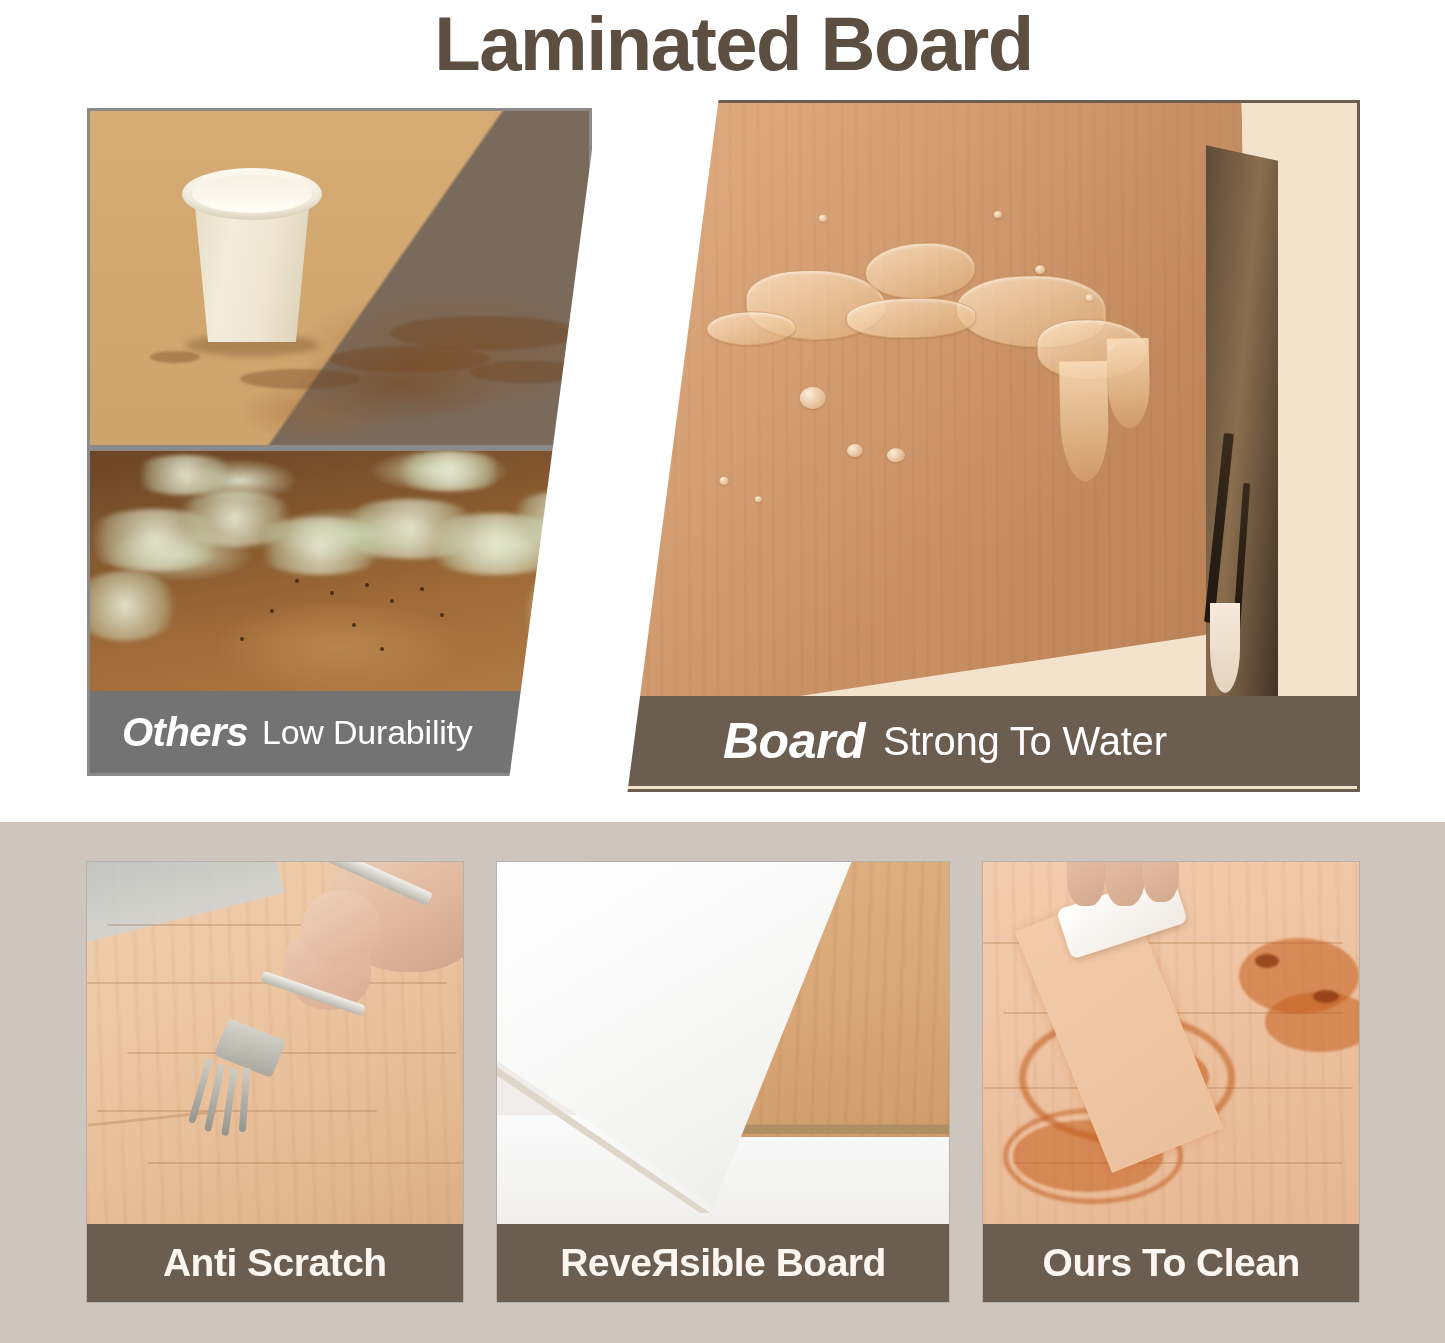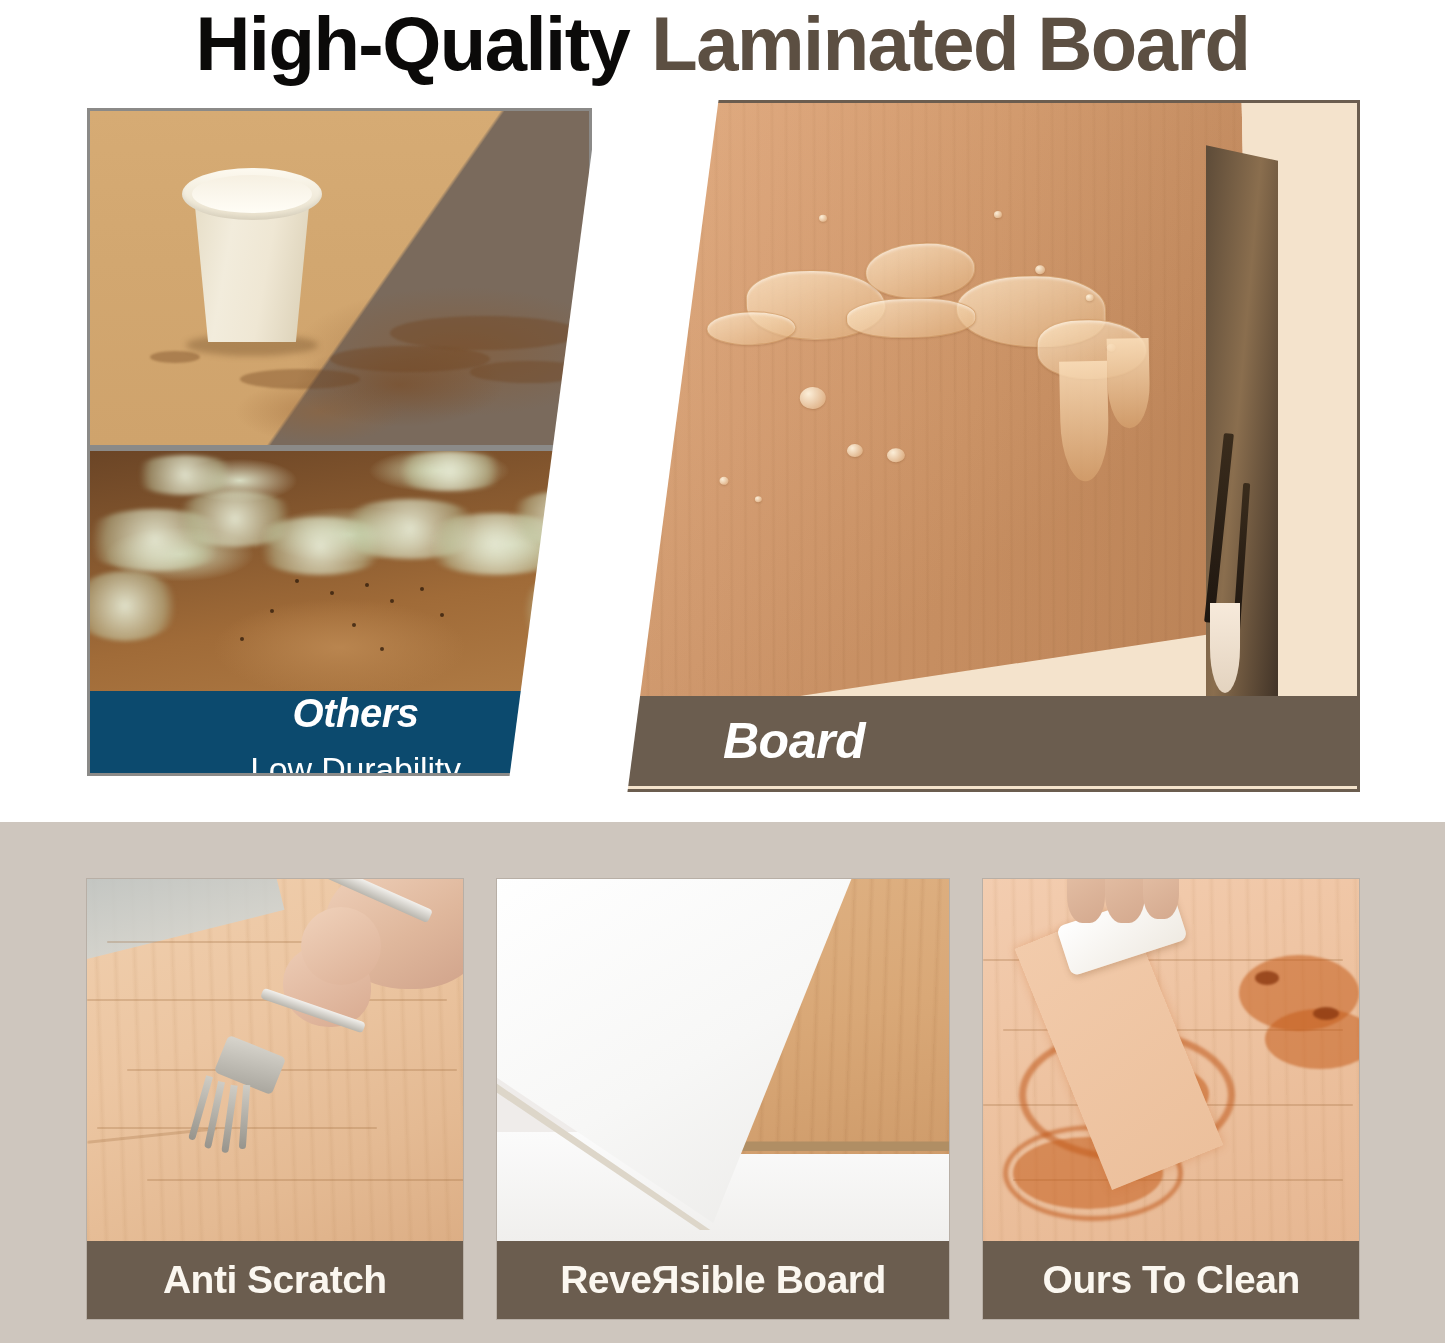--- a/index.html
+++ b/index.html
@@ -100,22 +100,22 @@
     filter:blur(2px);
   }
   .mold-spot{
     position:absolute; width:4px; height:4px; border-radius:50%;
     background:rgba(45,26,10,.75);
   }
 
   
   .bar-others{
     position:absolute; left:0; bottom:0; width:100%; height:82px;
-    background:#0c4a6e;
-    display:flex; align-items:center; padding-left:32px; gap:14px;flex-direction:column;
+    background:#737373;
+    display:flex; align-items:center; padding-left:32px; gap:14px;
   }
   .lbl-strong{
     color:#ffffff; font-size:40px; font-weight:700; font-style:italic;
     letter-spacing:-0.5px;
   }
   .lbl-normal{
     color:#ffffff; font-size:34px; font-weight:400; letter-spacing:-0.2px;text-align:right;
   }
 
   
@@ -206,21 +206,21 @@
     paint-order:stroke fill;
     filter:drop-shadow(0 2px 3px rgba(0,0,0,.25));
   }
 
   
   .features{
     position:absolute; left:0; top:822px; width:1445px; height:521px;
     background:#cec6be;
   }
   .feat-row{
-    position:absolute; left:87px; top:57px; width:1272px; height:440px;
+    position:absolute; left:87px; top:40px; width:1272px; height:440px;
     display:flex; gap:34px;
   }
   .feat{
     position:relative; height:100%;
     display:flex; flex-direction:column;
     box-shadow:0 0 0 1px rgba(120,108,96,.25);
   }
   .feat.f1{ width:385px; }
   .feat.f2{ width:464px;justify-content:center; }
   .feat.f3{ width:385px; }
@@ -331,21 +331,20 @@
   .finger{
     position:absolute;
     background:linear-gradient(150deg,#e7c3a9,#d4a98e);
     border-radius:0 0 40% 40%;
   }
 </style>
 </head>
 <body>
 
 <div class="title-bar">
-  <span class="title-text t-black">High-Quality</span>
   <span class="title-text t-brown">Laminated Board</span>
 </div>
 
 <div class="compare">
 
   <div class="left-wrap">
     <div class="left-inner">
 
       <div class="photo-spill">
         <div class="spill-streak" style="left:240px;top:235px;width:160px;height:26px;"></div>
@@ -422,20 +421,21 @@
         <div class="drip" style="left:540px;top:250px;width:42px;height:90px;"></div>
       </div>
 
       <div class="wood-edge"></div>
       <div class="dark-run" style="left:616px;top:330px;width:10px;height:190px;transform:rotate(6deg);"></div>
       <div class="dark-run" style="left:640px;top:380px;width:7px;height:150px;transform:rotate(4deg);"></div>
       <div class="drip" style="left:612px;top:500px;width:30px;height:90px;background:linear-gradient(180deg,#f7eadb,#e3d3bf);"></div>
 
       <div class="bar-ours">
         <span class="lbl-strong-lg">Board</span>
+        <span class="lbl-normal-lg">Strong To Water</span>
       </div>
 
     </div>
   </div>
 
 </div>
 
 <div class="features">
   <div class="feat-row">
 

